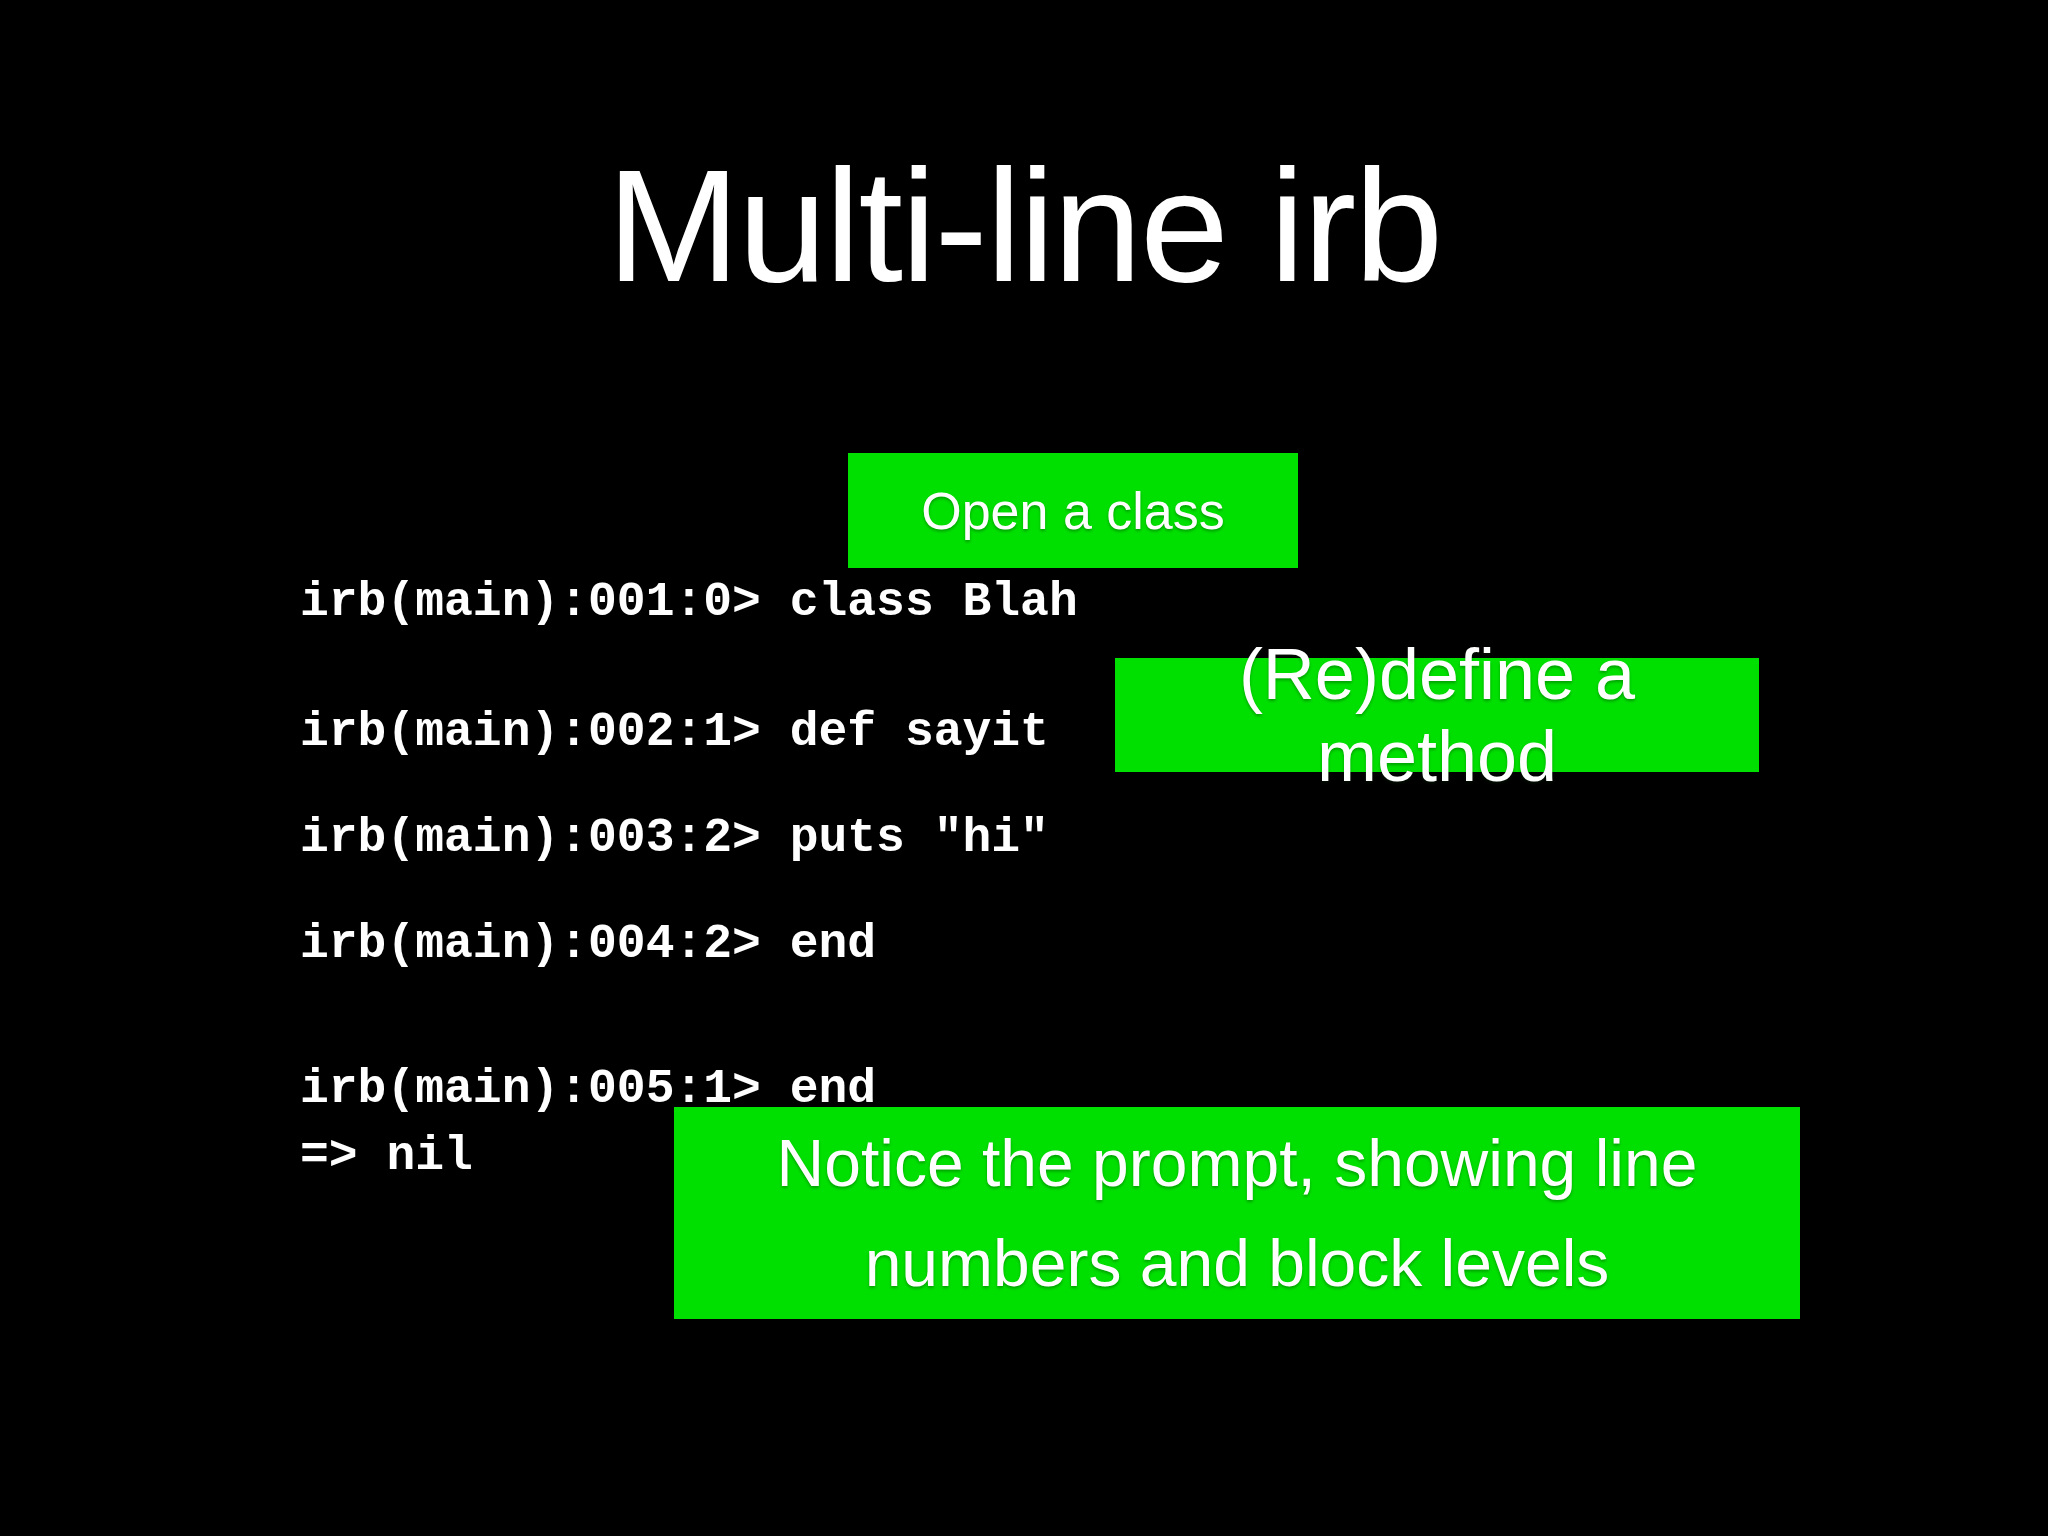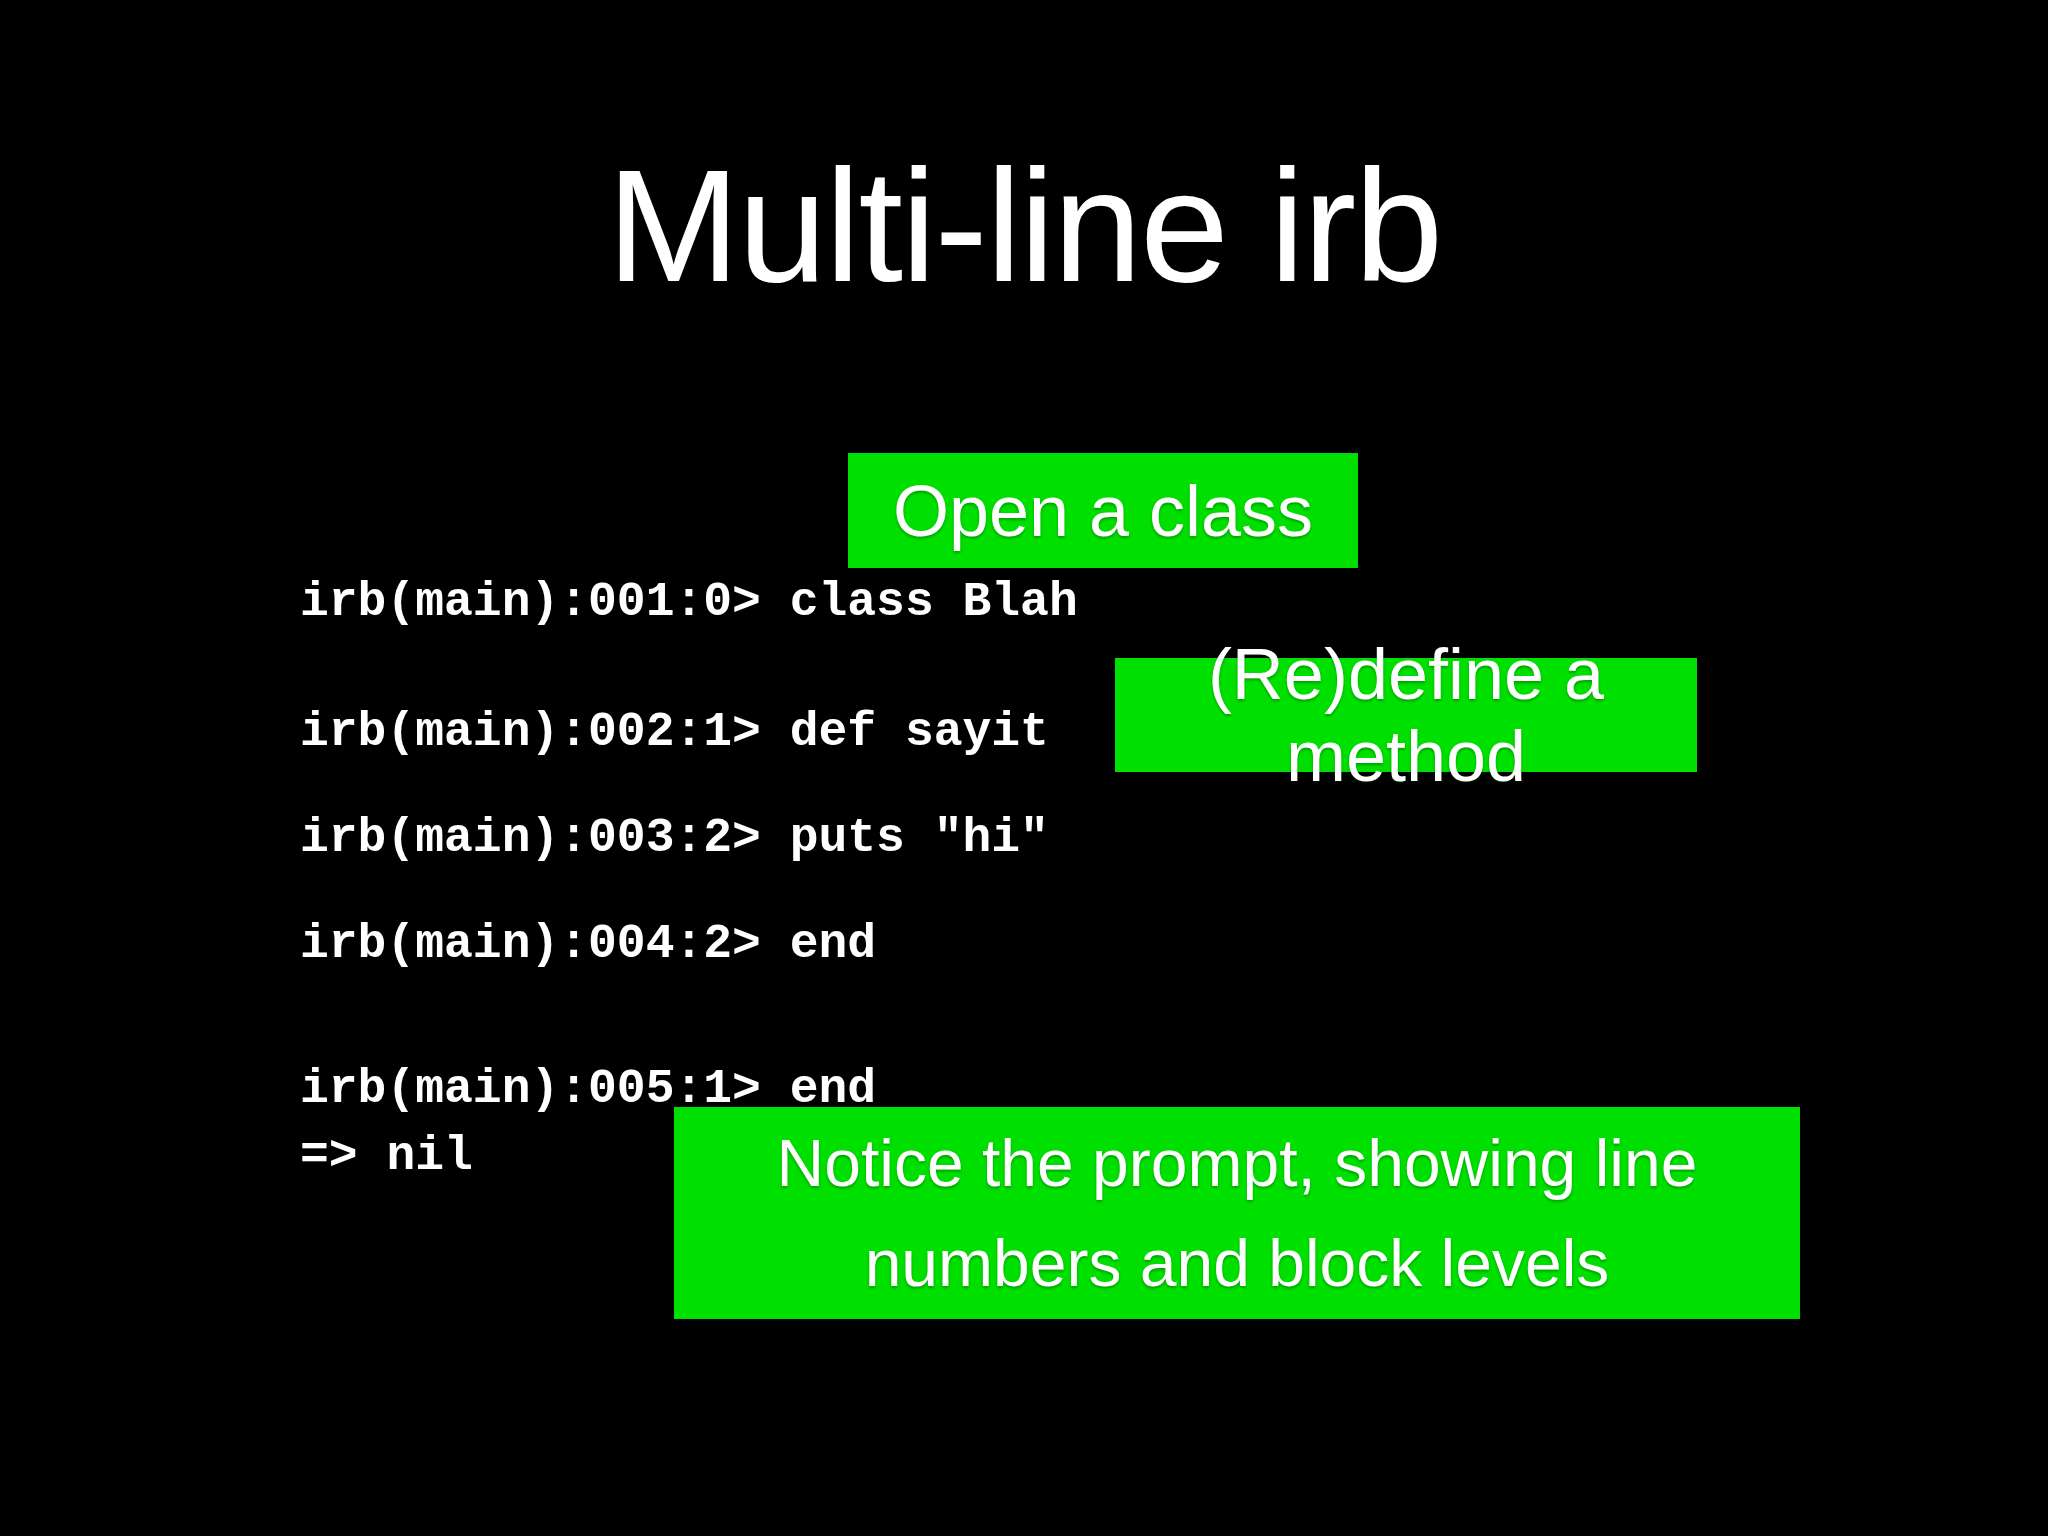--- a/index.html
+++ b/index.html
@@ -36,28 +36,28 @@
     justify-content: center;
     background: #00e000;
     color: #ffffff;
     text-align: center;
     box-shadow: 0 4px 10px rgba(0,0,0,0.6);
     text-shadow: 0 2px 3px rgba(0,40,0,0.35);
   }
   .callout-open-class {
     left: 848px;
     top: 453px;
-    width: 510px;
+    width: 450px;
     height: 115px;
-    font-size: 72px;
+    font-size: 52px;
   }
   .callout-redefine-method {
     left: 1115px;
     top: 658px;
-    width: 582px;
+    width: 644px;
     height: 114px;
     font-size: 72px;
   }
   .callout-prompt-note {
     left: 674px;
     top: 1107px;
     width: 1126px;
     height: 212px;
     font-size: 66px;
     flex-direction: column;

